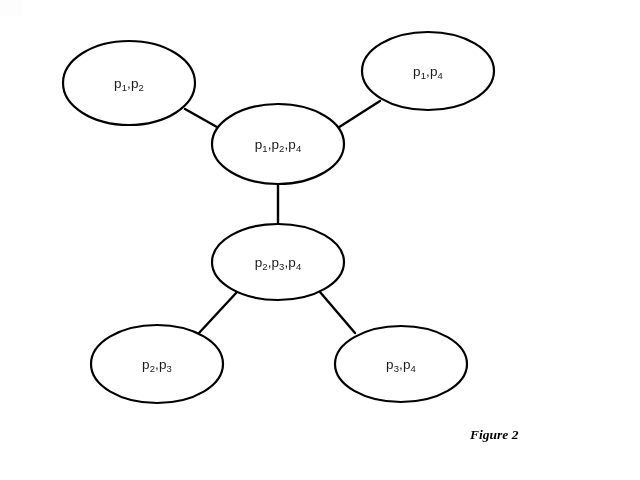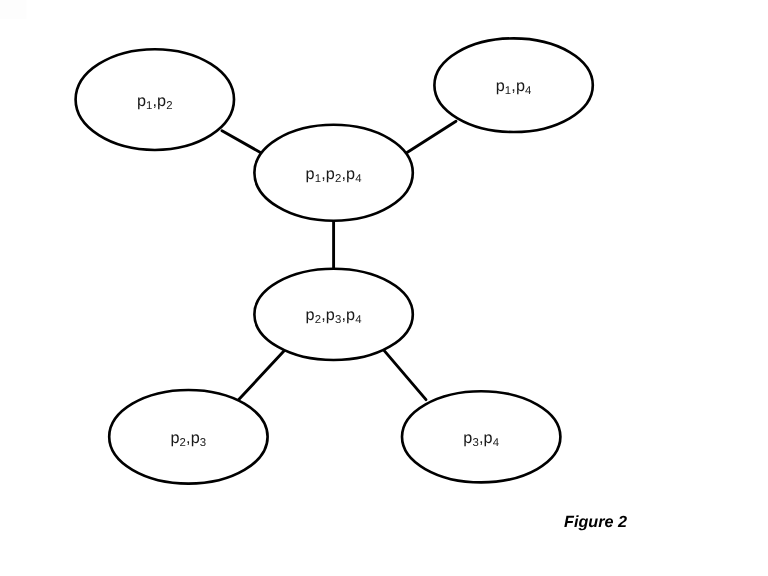--- a/index.html
+++ b/index.html
@@ -98,15 +98,15 @@
           <ellipse class="node-ellipse" cx="157" cy="364" rx="66" ry="39"></ellipse>
           <text class="node-label" x="157" y="365"><tspan>p</tspan><tspan class="sub" dy="3.5">2</tspan><tspan dy="-3.5">,</tspan><tspan>p</tspan><tspan class="sub" dy="3.5">3</tspan></text>
         </g>
         <g>
           <ellipse class="node-ellipse" cx="401" cy="364" rx="66" ry="38"></ellipse>
           <text class="node-label" x="401" y="365"><tspan>p</tspan><tspan class="sub" dy="3.5">3</tspan><tspan dy="-3.5">,</tspan><tspan>p</tspan><tspan class="sub" dy="3.5">4</tspan></text>
         </g>
       </g>
   </svg>
 
-  <div class="figure-caption" style="left: 470px; top: 427px;">Figure 2</div>
+  <div class="figure-caption" style="left: 470px; top: 427px; font-family: Liberation Serif, serif;">Figure 2</div>
 
 </div>
 
 </body></html>

